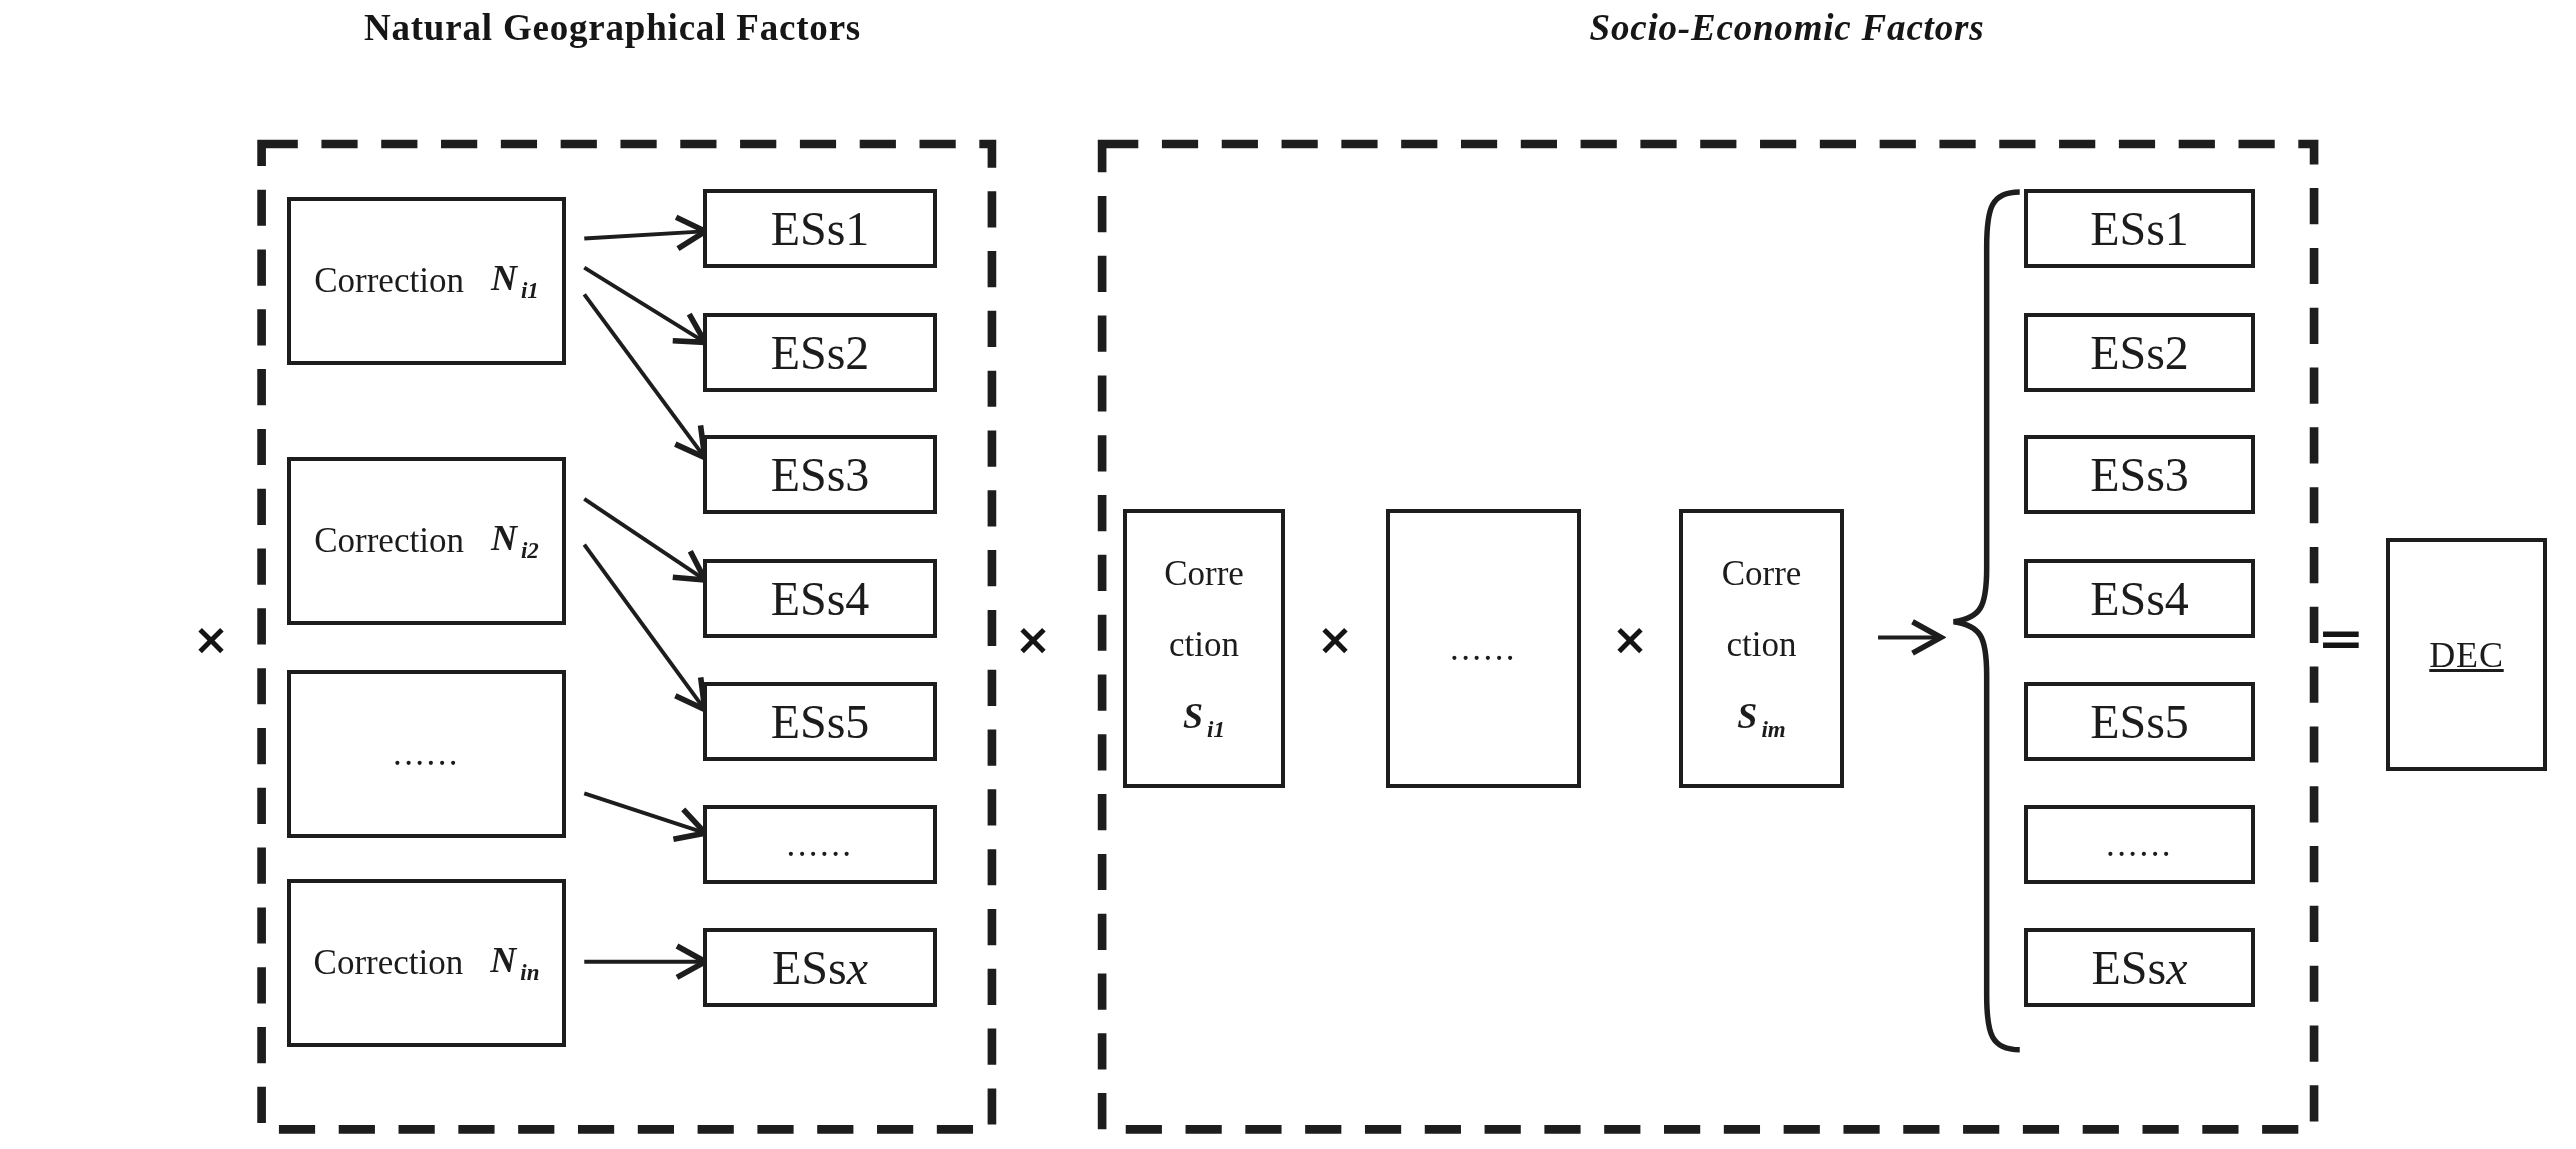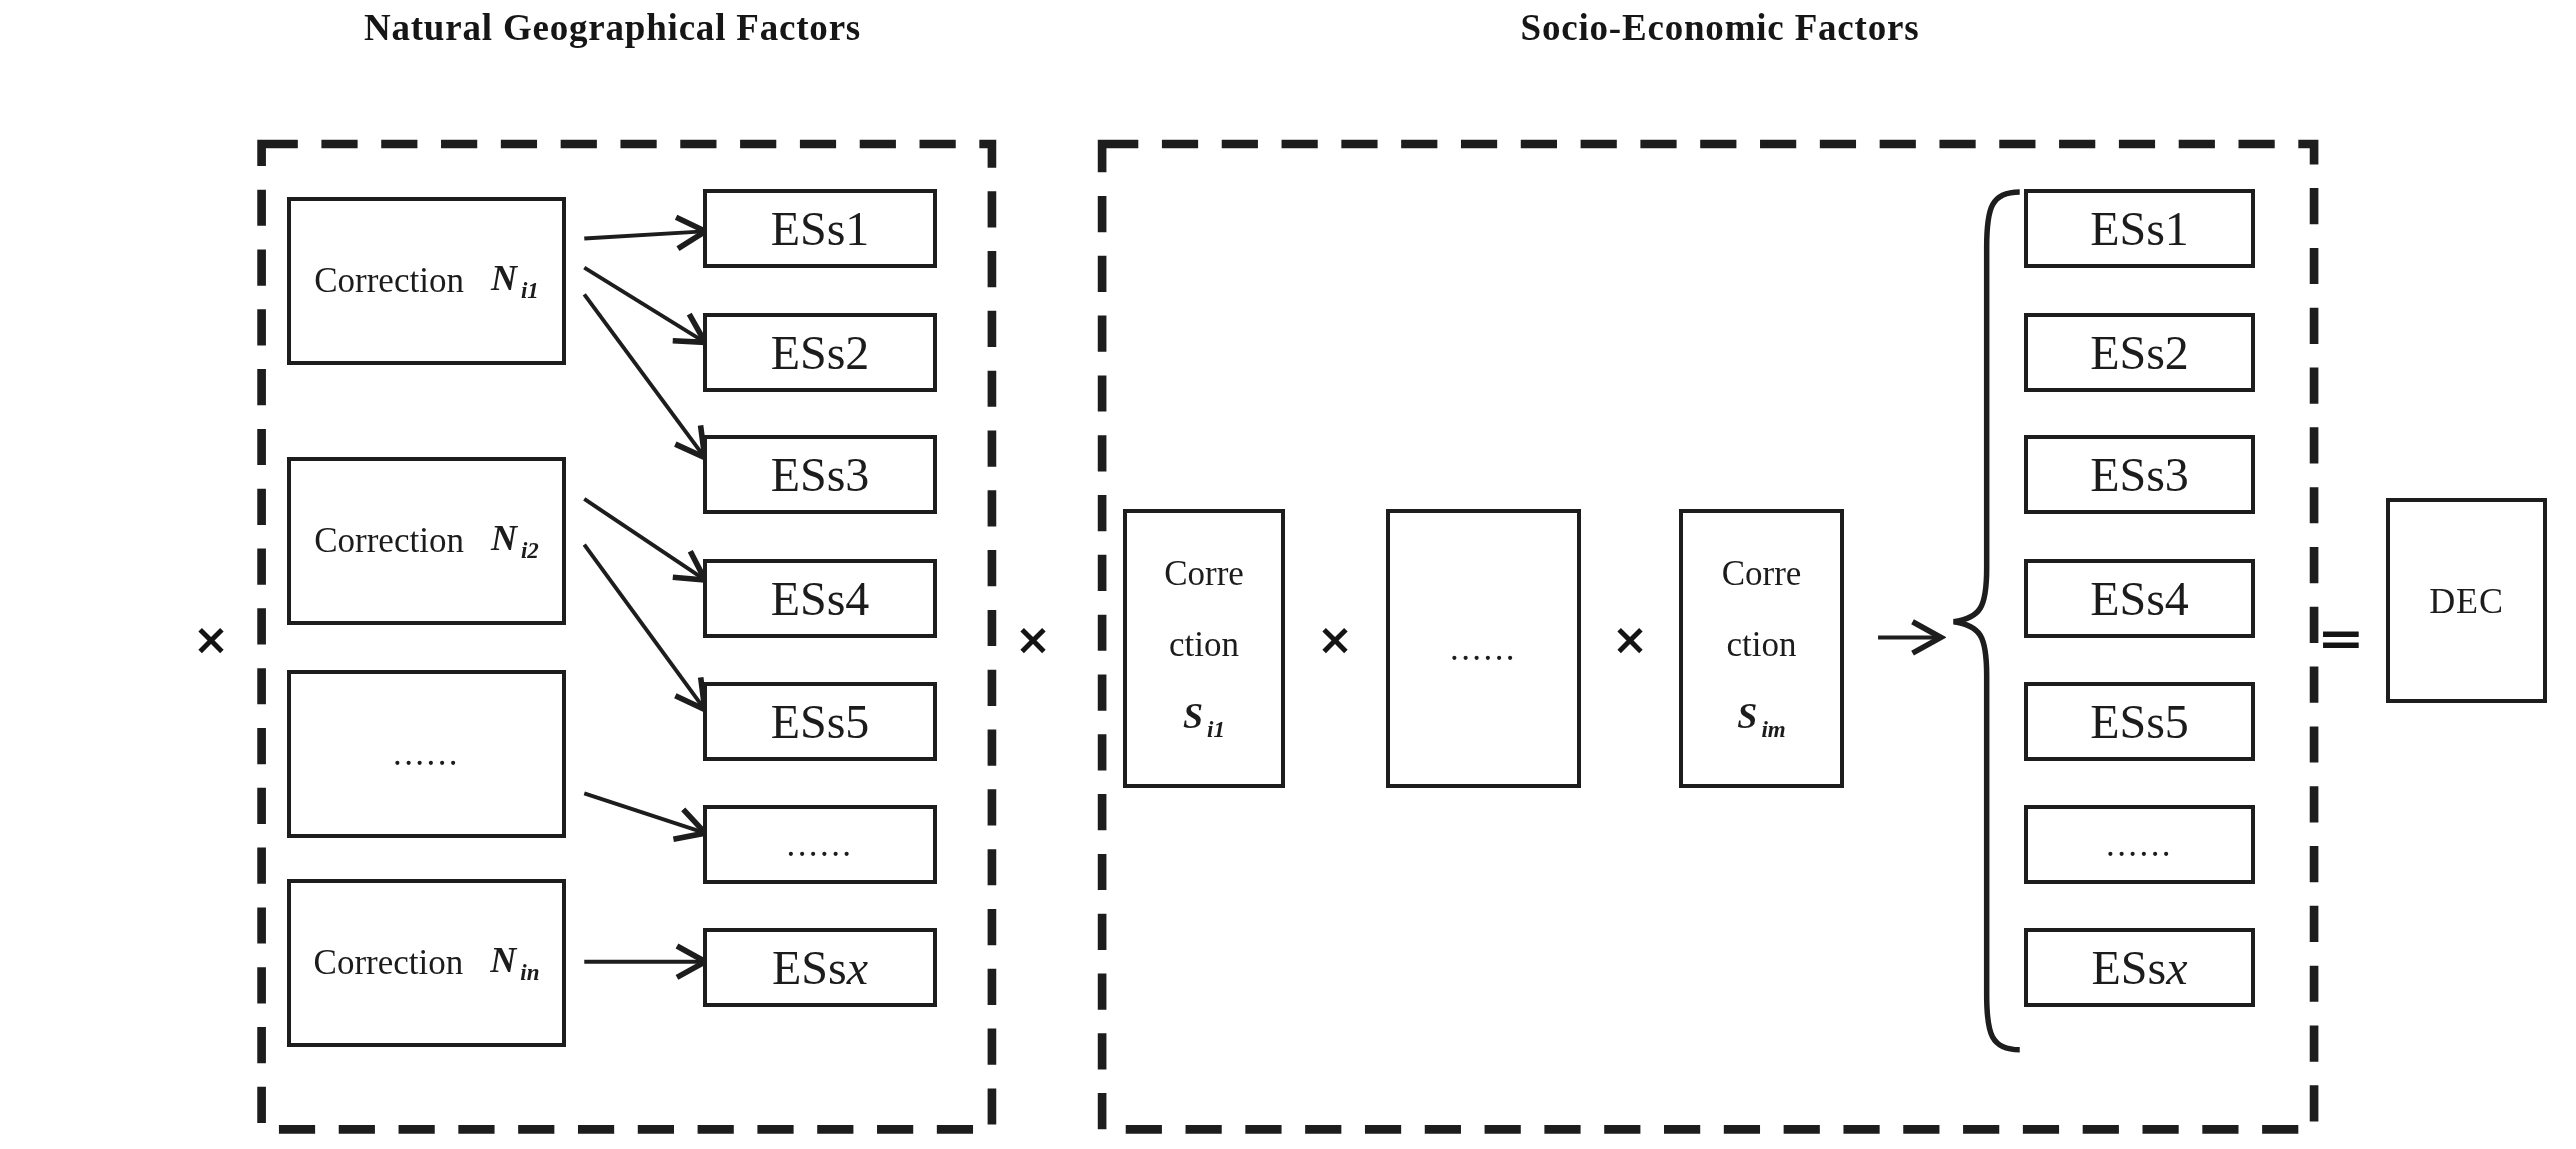--- a/index.html
+++ b/index.html
@@ -61,23 +61,23 @@
     <path class="stroke" stroke-width="7" d="M 2548 244
              C 2512 244 2506 264 2506 314
              L 2506 722
              C 2506 772 2498 785 2464 790
              C 2498 795 2506 808 2506 858
              L 2506 1264
              C 2506 1314 2512 1334 2548 1334"></path>
   </svg>
 
   <div class="title" style="left:247px;width:731px;">Natural Geographical Factors</div>
-  <div class="title" style="left:1114px;width:1212px;">Socio-Economic Factors</div>
+  <div class="title" style="left:1181px;width:1212px;font-style:italic;">Socio-Economic Factors</div>
 
-  <div class="box endbox" style="left:2386px;top:498px;width:161px;height:205px;">
+  <div class="box endbox" style="left:2386px;top:538px;width:161px;height:233px;text-decoration:underline;">
     <span>DEC</span>
   </div>
 
   <div class="op op-mult" style="left:211px;top:639px;">×</div>
   <div class="op op-mult" style="left:1033px;top:639px;">×</div>
   <div class="op op-mult" style="left:1335px;top:639px;">×</div>
   <div class="op op-mult" style="left:1630px;top:639px;">×</div>
   <div class="op op-eq" style="left:2341px;top:638px;">=</div>
 
   <div class="box corr" style="left:287px;top:197px;width:279px;height:168px;">

